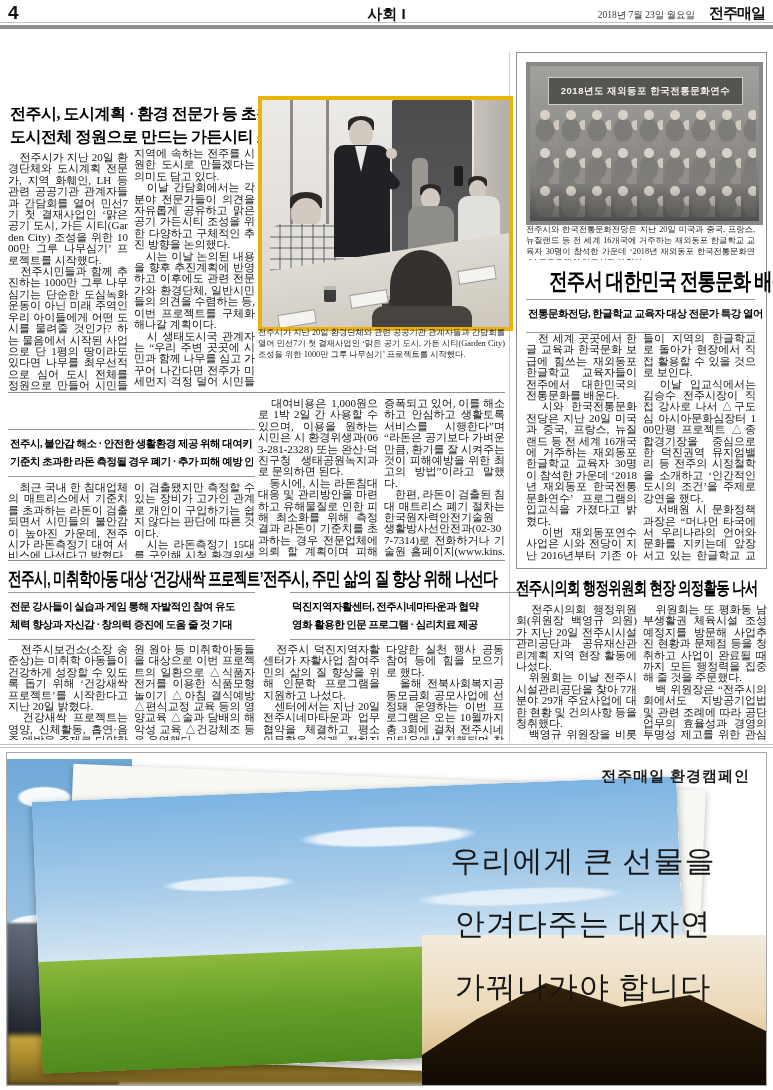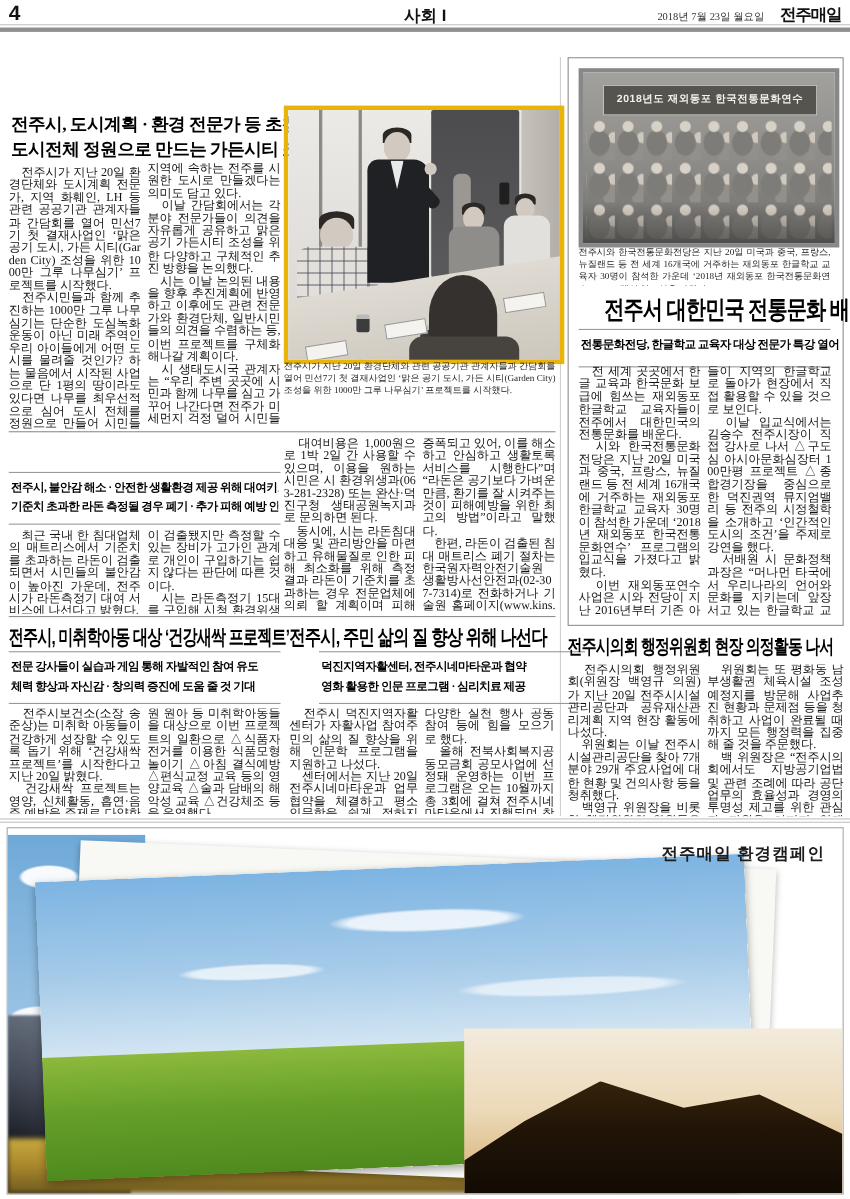--- a/index.html
+++ b/index.html
@@ -262,15 +262,20 @@
     <div class="ad-sheet"></div>
     <div class="ad-photo">
       <div class="ad-sky"></div>
       <div class="ad-trees"></div>
       <div class="ad-field"></div>
     </div>
     <div class="ad-mountain">
       <div class="ad-ridge"></div>
     </div>
     <div class="ad-label">전주매일 환경캠페인</div>
+    <div class="ad-slogan">
+      <div>우리에게 큰 선물을</div>
+      <div>안겨다주는 대자연</div>
+      <div>가꿔나가야 합니다</div>
+    </div>
   </div>
 
 </div>
 
 </body></html>

